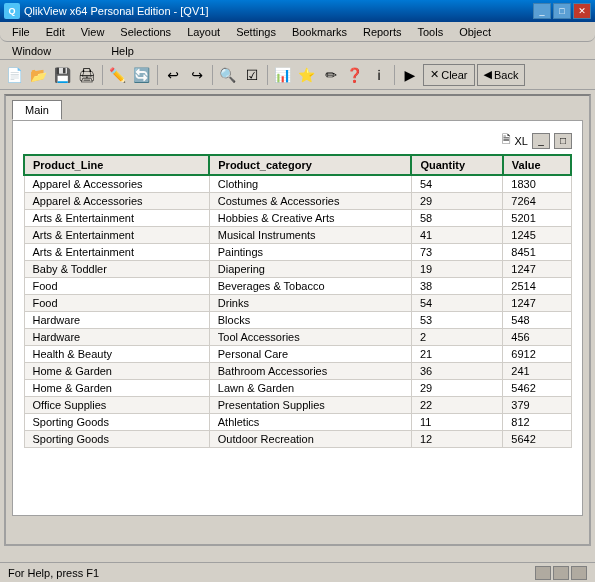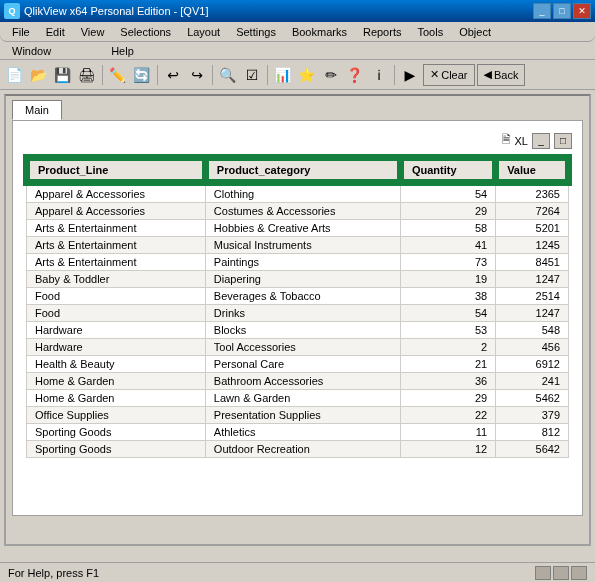--- a/index.html
+++ b/index.html
@@ -199,33 +199,32 @@
       justify-content: center;
     }
 
     .data-table {
       width: 100%;
       border-collapse: collapse;
       font-size: 11px;
     }
     .data-table th {
       background: #e8e4de;
-      border: 7px solid #15803d;
+      border: 2px solid #15803d;
       padding: 3px 8px;
       text-align: left;
       font-weight: bold;
       white-space: nowrap;
     }
     .data-table td {
       border: 1px solid #d0cdc8;
       padding: 2px 8px;
       white-space: nowrap;
     }
     .data-table td.num {
-      text-align: right;
     }
     .data-table tr:nth-child(even) td { background: #f5f3f0; }
     .data-table tr:nth-child(odd) td { background: #ffffff; }
 
     
     .status-bar {
       background: #d4d0c8;
       border-top: 1px solid #a0a0a0;
       height: 20px;
       display: flex;
@@ -343,21 +342,21 @@
               <th>Product_category</th>
               <th>Quantity</th>
               <th>Value</th>
             </tr>
           </thead>
           <tbody id="table-body">
           <tr>
                 <td>Apparel &amp; Accessories</td>
                 <td>Clothing</td>
                 <td class="num">54</td>
-                <td class="num">2365</td>
+                <td class="num">1830</td>
               </tr>
               <tr>
                 <td>Apparel &amp; Accessories</td>
                 <td>Costumes &amp; Accessories</td>
                 <td class="num">29</td>
                 <td class="num">7264</td>
               </tr>
               <tr>
                 <td>Arts &amp; Entertainment</td>
                 <td>Hobbies &amp; Creative Arts</td>

